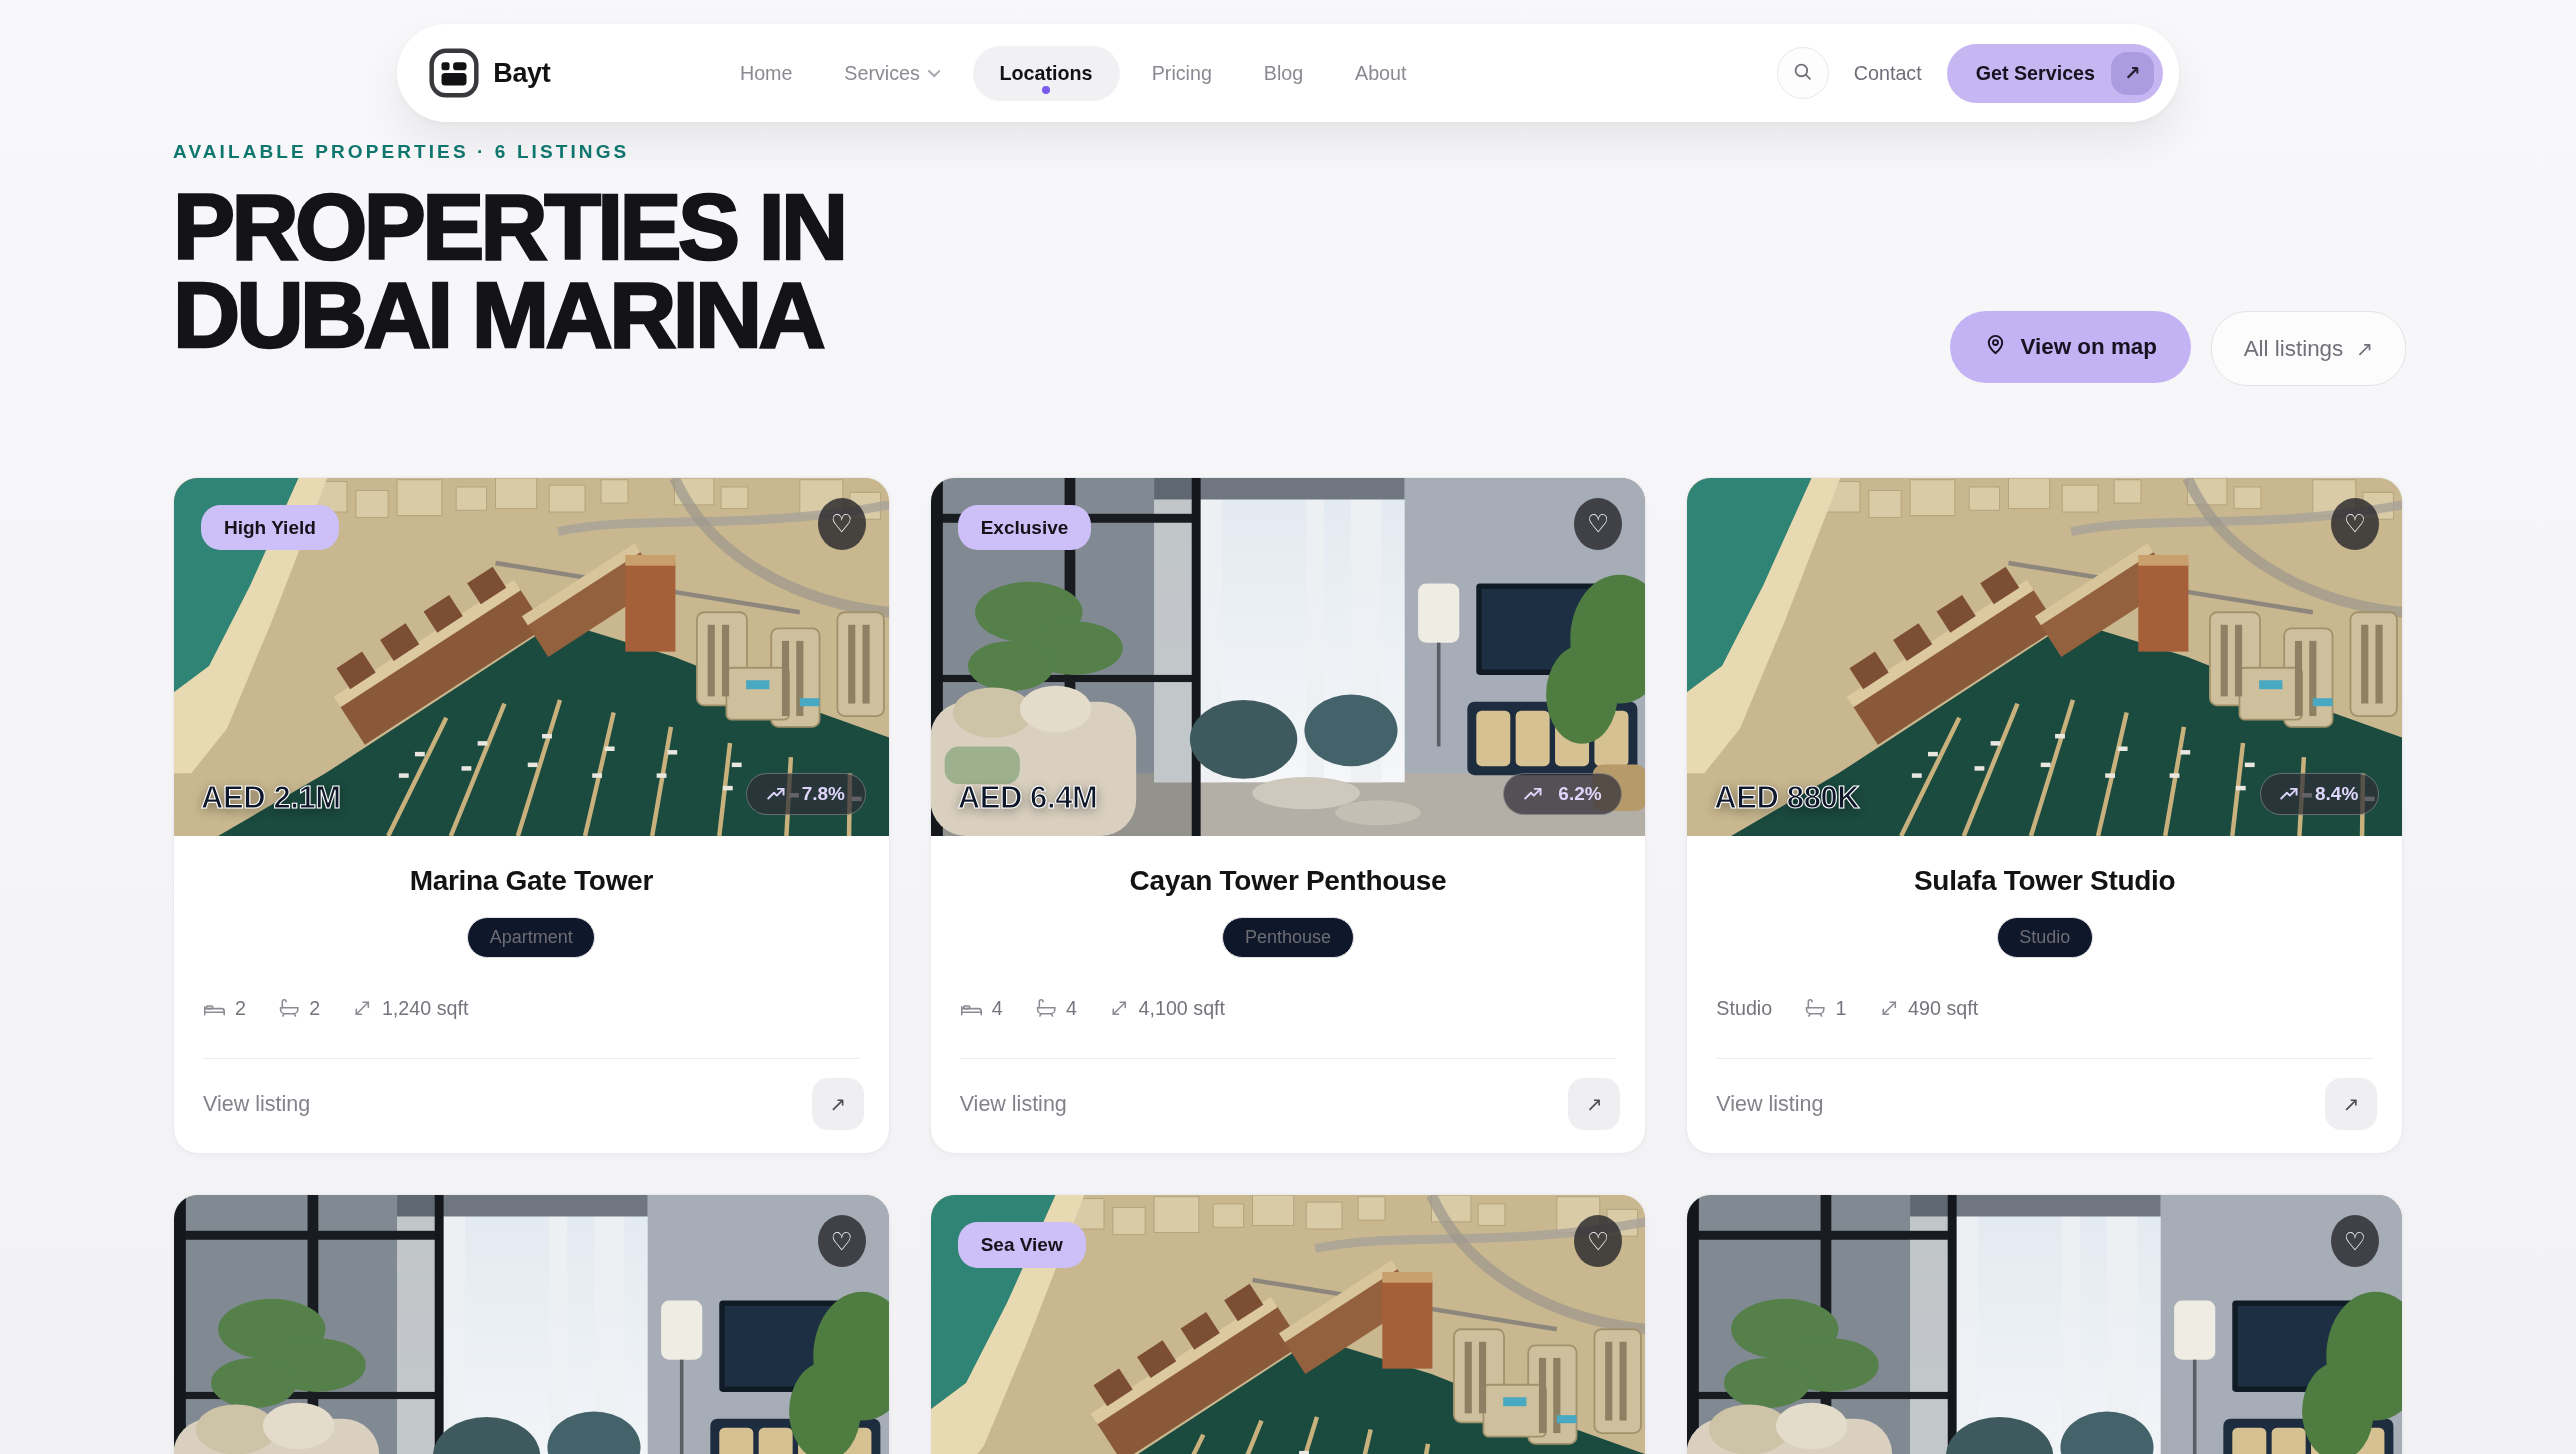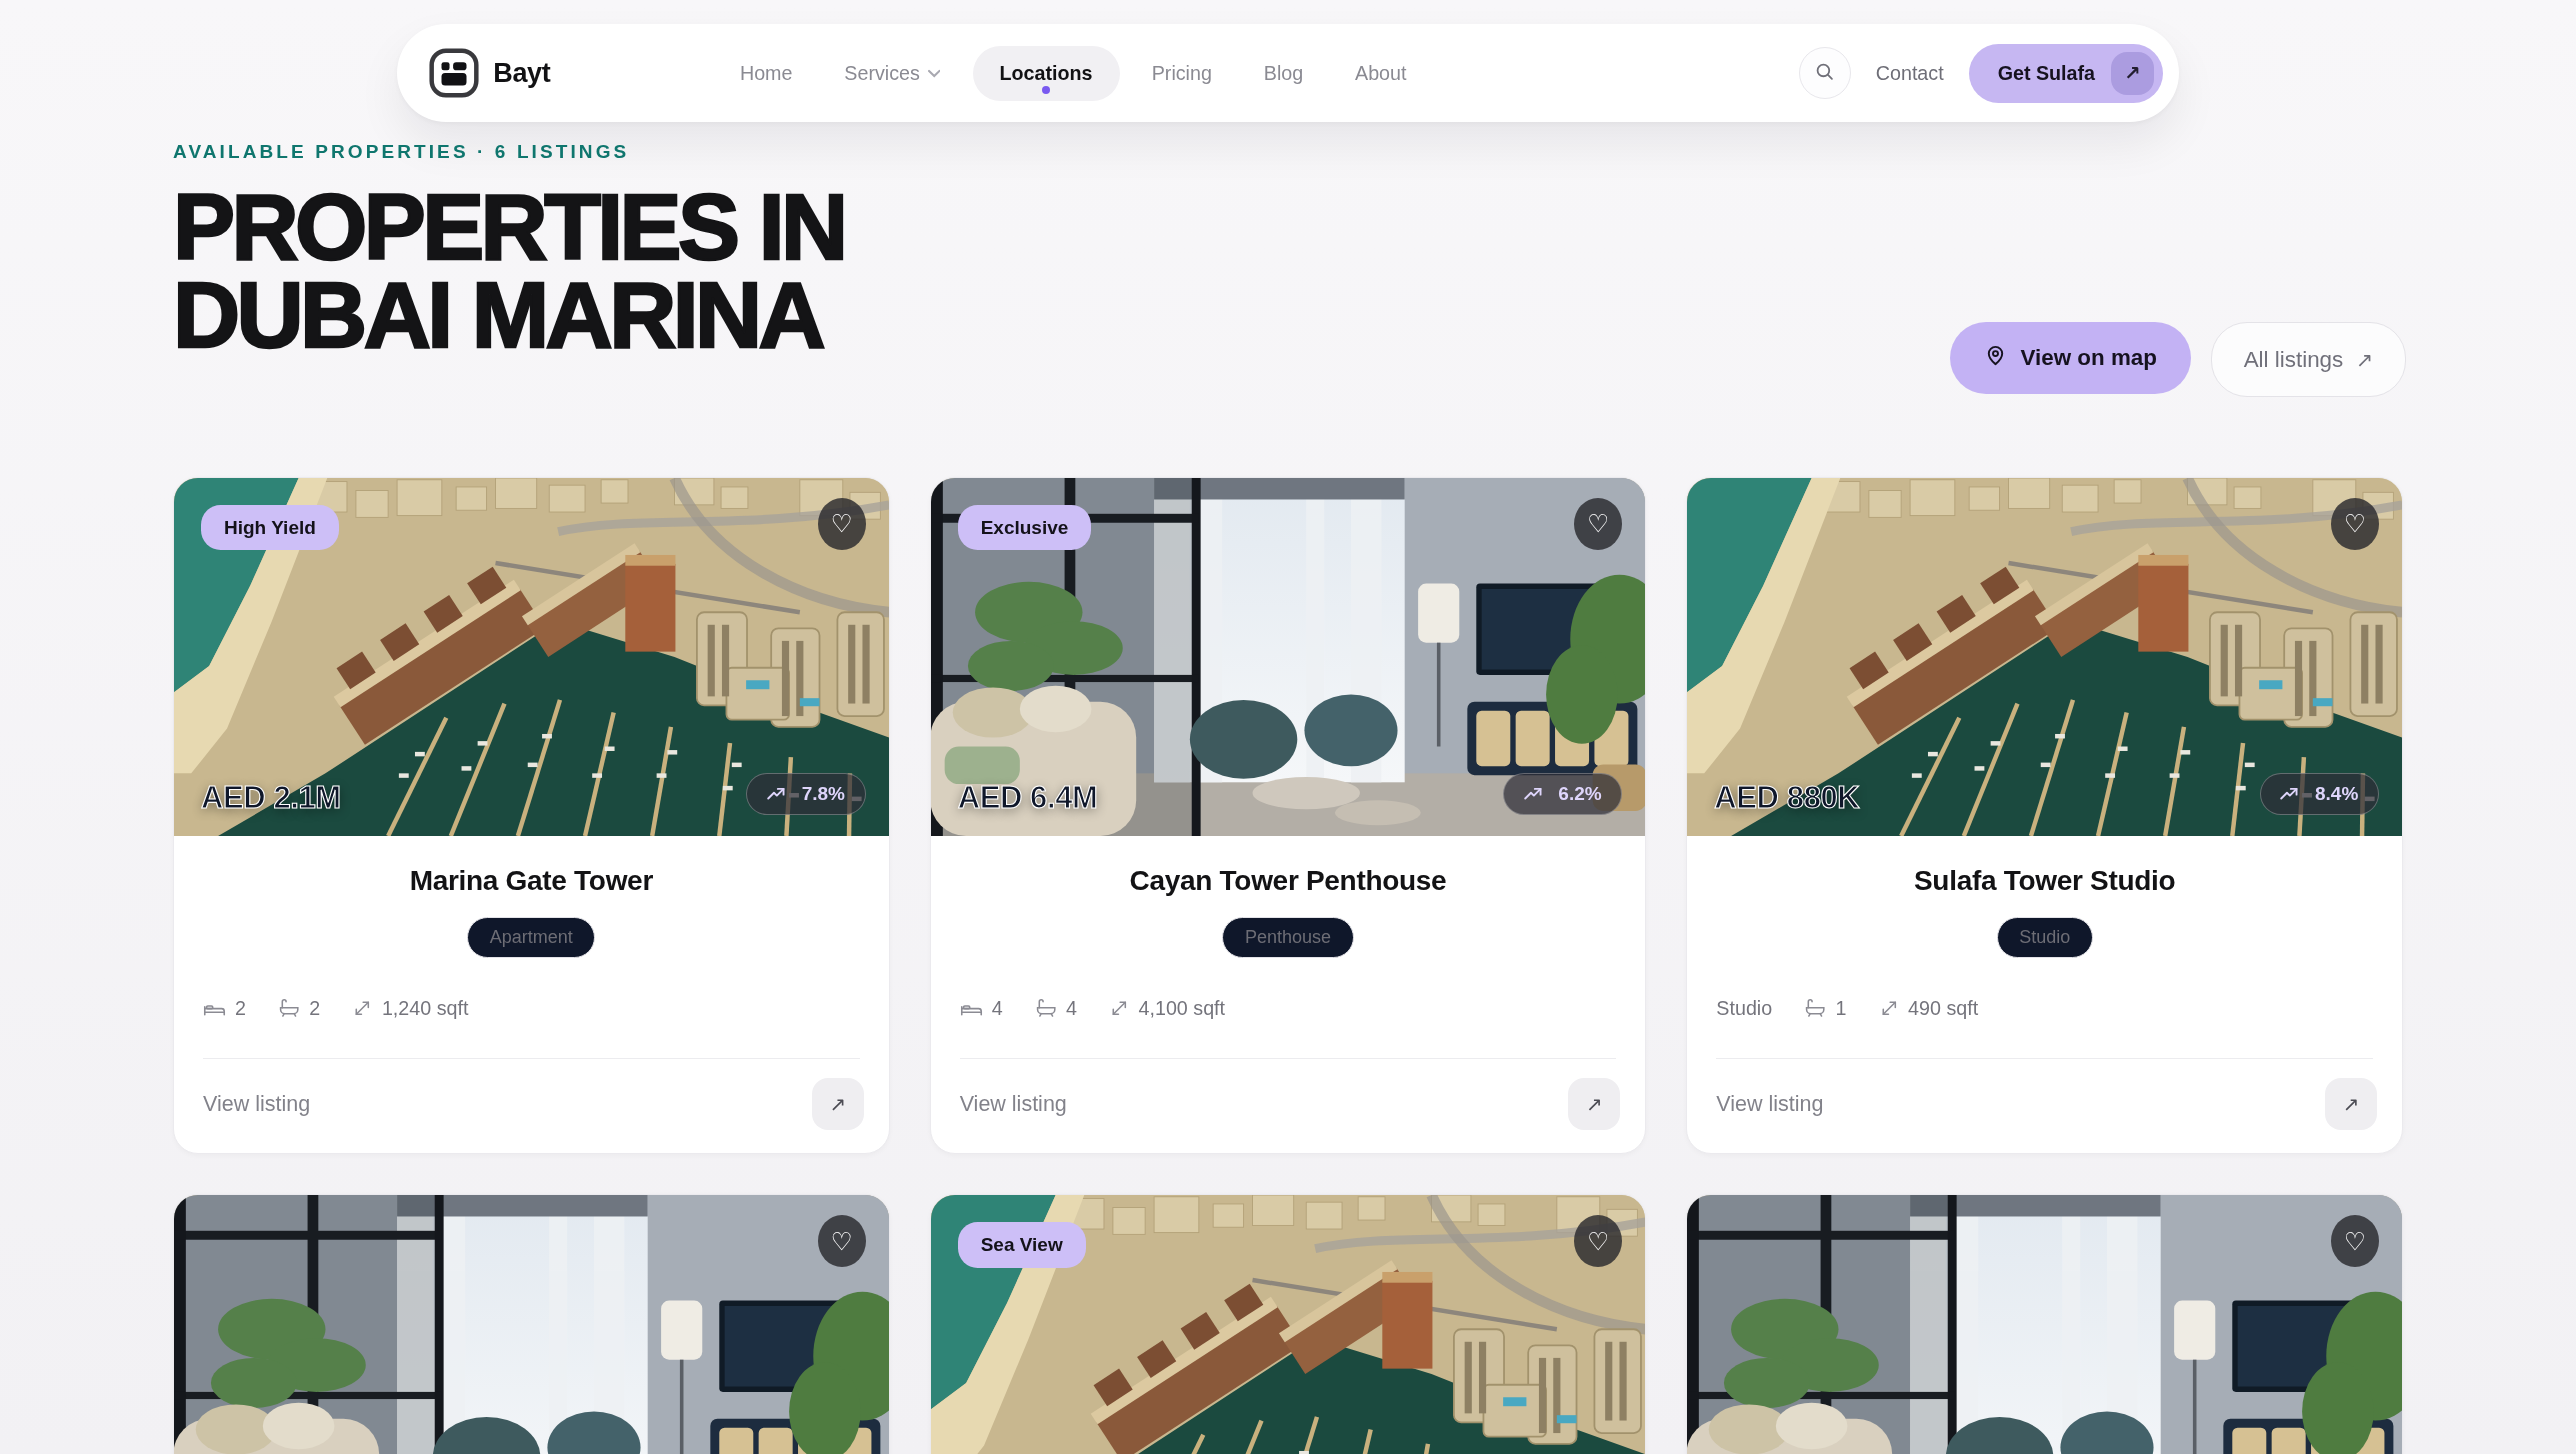--- a/index.html
+++ b/index.html
@@ -42,21 +42,21 @@
   }
   .cta-label { font-size:19.7px; font-weight:700; color:#16121f; }
   .cta-circle { width:43px; height:43px; border-radius:16px; background:#ab9ce0;
     display:flex; align-items:center; justify-content:center; font-size:19.7px; color:#231e30; font-weight:700;}
 
   
   .hero { position:absolute; left:173px; top:141px; }
   .eyebrow { font-size:19px; font-weight:700; letter-spacing:3.1px; color:#0f766e; }
   .headline { margin-top:19.7px; font-size:93px; line-height:0.95; font-weight:700;
     letter-spacing:-3.6px; color:#141416; -webkit-text-stroke:2.5px #141416; }
-  .hero-actions { position:absolute; right:170px; top:322px; display:flex; gap:19.7px; }
+  .hero-actions { position:absolute; right:170px; top:311px; display:flex; gap:19.7px; }
   .btn-map { height:72px; border-radius:36px; background:#c3b2f4; display:flex; align-items:center;
     gap:13.4px; padding:0 34px; font-size:22.4px; font-weight:700; color:#16121f; cursor:pointer; }
   .btn-ghost { height:75px; border-radius:36px; background:rgba(255,255,255,.65);
     border:1.3px solid #e4e3e8; display:flex; align-items:center; gap:12.5px; padding:0 32px;
     font-size:22.4px; color:#70707a; cursor:pointer; }
   .btn-ghost .arrow { font-size:20.6px; color:#70707a; }
 
   
   .cards { position:absolute; left:173px; right:173px; top:477px;
     display:grid; grid-template-columns:repeat(3,1fr); gap:40px; }
@@ -141,21 +141,21 @@
       <div class="search-btn">
         <span>
           <svg viewBox="0 0 24 24" width="21.5" height="21.5" fill="none" stroke="#6f6f78" stroke-width="2" stroke-linecap="round">
             <circle cx="10.5" cy="10.5" r="6.5"></circle>
               <line x1="15.6" y1="15.6" x2="20" y2="20"></line>
           </svg>
         </span>
       </div>
       <span class="contact-link">Contact</span>
       <div class="cta-btn">
-        <span class="cta-label">Get Sulafa</span>
+        <span class="cta-label">Get Services</span>
         <span class="cta-circle">↗</span>
       </div>
     </div>
   </nav>
 
   <section class="hero">
     <div class="eyebrow">AVAILABLE PROPERTIES · 6 LISTINGS</div>
     <h1 class="headline">
       <span>PROPERTIES IN</span><br>
       <span>DUBAI MARINA</span>

